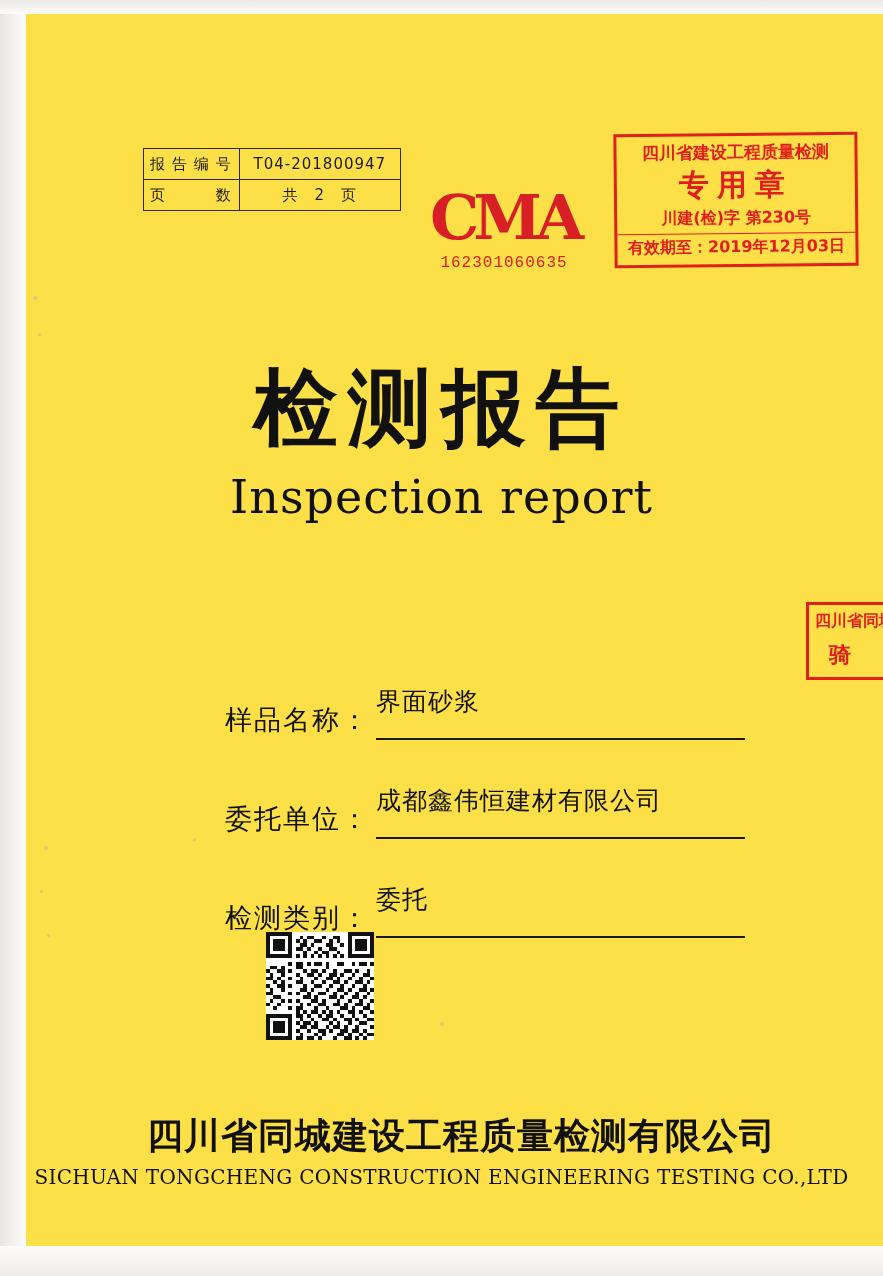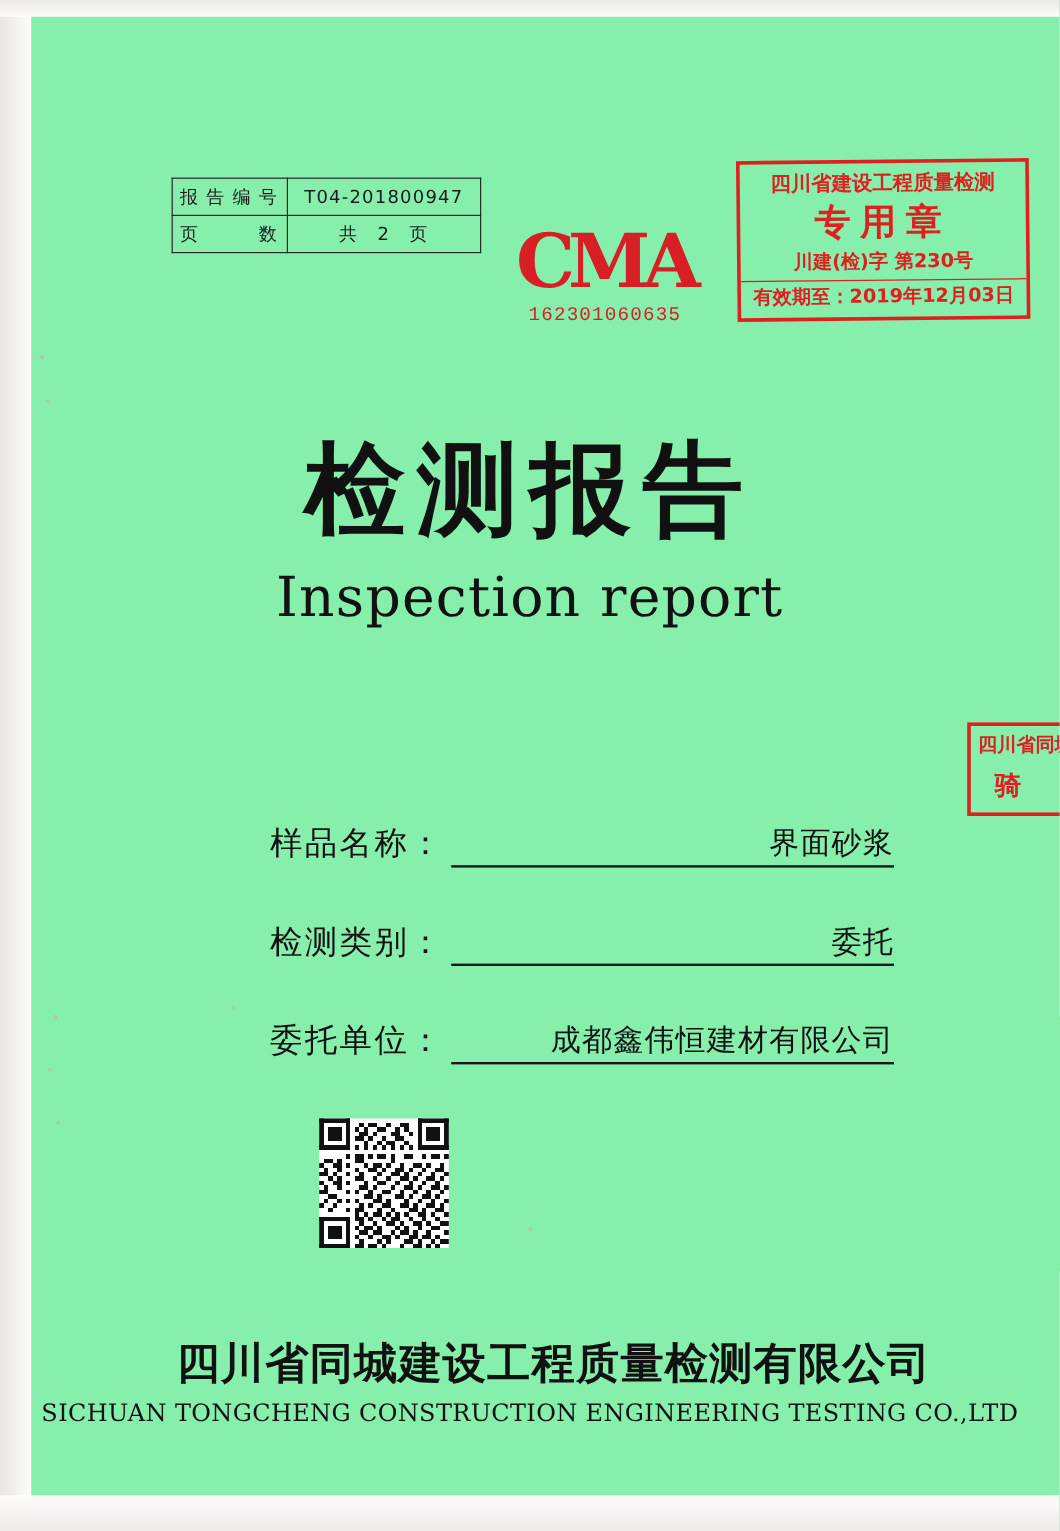--- a/index.html
+++ b/index.html
@@ -10,21 +10,21 @@
     width: 883px;
     height: 1276px;
     background: #ffffff;
     font-family: "Liberation Sans", sans-serif;
     overflow: hidden;
   }
   .page {
     position: relative;
     width: 883px;
     height: 1276px;
-    background: #86efac;
+    background: #fde047;
     overflow: hidden;
   }
   
   .scan-edge-left {
     position: absolute;
     left: 0; top: 0;
     width: 26px; height: 1276px;
     background: linear-gradient(to right, #e8e6e2, #fdfcfa);
   }
   .scan-edge-top {
@@ -195,25 +195,25 @@
     font-family: Liberation Mono, monospace;
     font-size: 27px;
     color: #111;
     letter-spacing: 2px;
     white-space: nowrap;
     padding-bottom: 2px;
   }
   .field-value {
     flex: 1;
     border-bottom: 2px solid #1a1a1a;
-    text-align: right;
+    text-align: left;
     font-family: "DejaVu Sans", sans-serif;
     font-size: 25px;
     color: #111;
-    padding-bottom: 2px;
+    padding-bottom: 20px;
     margin-left: 6px;
     letter-spacing: 1px;
   }
 
   
   .qr {
     position: absolute;
     left: 266px;
     top: 932px;
     width: 108px;
@@ -297,26 +297,26 @@
 
   <div class="title-cn">检测报告</div>
   <div class="title-en">Inspection  report</div>
 
   <div class="fields">
     <div class="field-row">
       <span class="field-label">样品名称：</span>
       <span class="field-value">界面砂浆</span>
     </div>
     <div class="field-row">
+      <span class="field-label">委托单位：</span>
+      <span class="field-value">成都鑫伟恒建材有限公司</span>
+    </div>
+    <div class="field-row">
       <span class="field-label">检测类别：</span>
       <span class="field-value">委托</span>
-    </div>
-    <div class="field-row">
-      <span class="field-label">委托单位：</span>
-      <span class="field-value">成都鑫伟恒建材有限公司</span>
     </div>
   </div>
 
   <svg class="qr" viewBox="0 0 29 29" shape-rendering="crispEdges">
     <rect width="29" height="29" fill="#ffffff"></rect>
     <g fill="#111111">
 
       <rect x="0" y="0" width="7" height="1"></rect>
       <rect x="0" y="6" width="7" height="1"></rect>
       <rect x="0" y="0" width="1" height="7"></rect>

